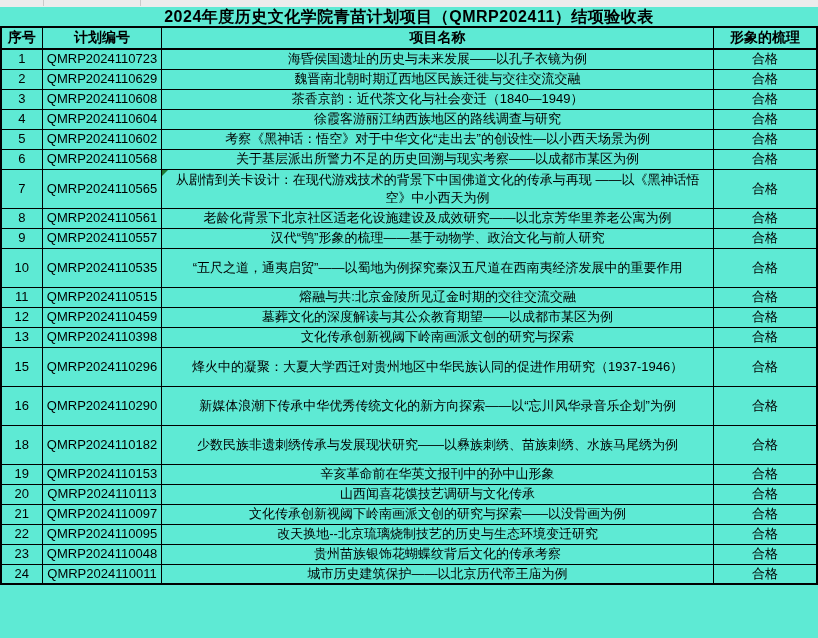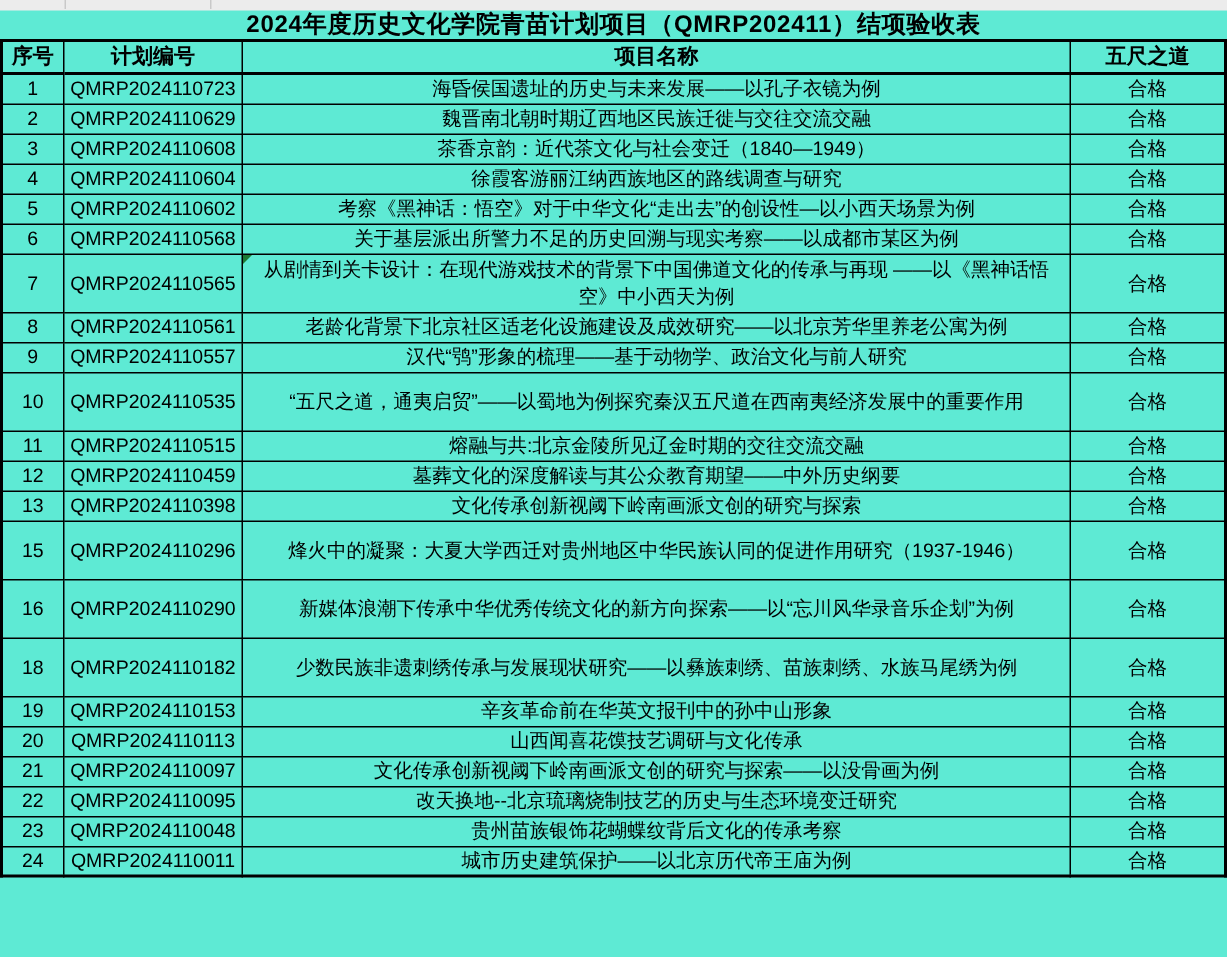--- a/index.html
+++ b/index.html
@@ -90,21 +90,21 @@
       <col class="col-no">
         <col class="col-code">
         <col class="col-name">
         <col class="col-res">
     </colgroup>
     <thead>
       <tr>
         <th>序号</th>
         <th>计划编号</th>
         <th>项目名称</th>
-        <th>五尺之道</th>
+        <th>形象的梳理</th>
       </tr>
     </thead>
     <tbody>
         <tr>
           <td>1</td>
           <td class="cell-code">QMRP2024110723</td>
           <td class="cell-name">海昏侯国遗址的历史与未来发展——以孔子衣镜为例</td>
           <td>合格</td>
         </tr>
         <tr>
@@ -163,21 +163,21 @@
         </tr>
         <tr>
           <td>11</td>
           <td class="cell-code">QMRP2024110515</td>
           <td class="cell-name">熔融与共:北京金陵所见辽金时期的交往交流交融</td>
           <td>合格</td>
         </tr>
         <tr>
           <td>12</td>
           <td class="cell-code">QMRP2024110459</td>
-          <td class="cell-name">墓葬文化的深度解读与其公众教育期望——中外历史纲要</td>
+          <td class="cell-name">墓葬文化的深度解读与其公众教育期望——以成都市某区为例</td>
           <td>合格</td>
         </tr>
         <tr>
           <td>13</td>
           <td class="cell-code">QMRP2024110398</td>
           <td class="cell-name">文化传承创新视阈下岭南画派文创的研究与探索</td>
           <td>合格</td>
         </tr>
         <tr class="tall">
           <td>15</td>

